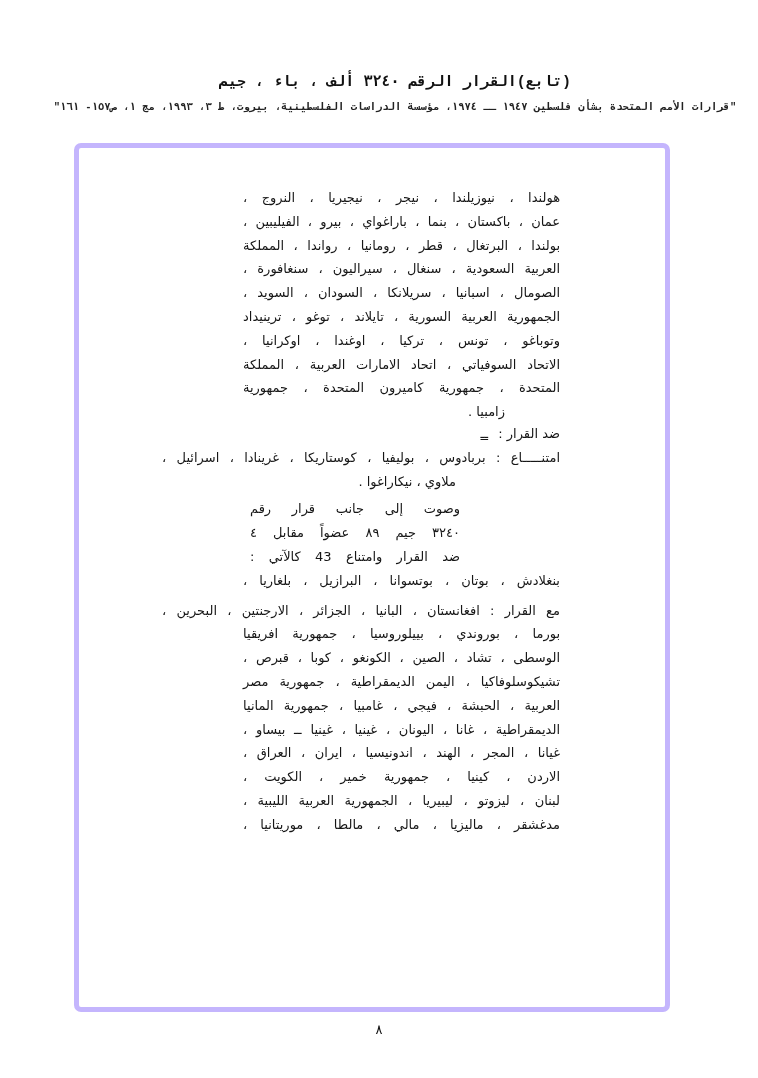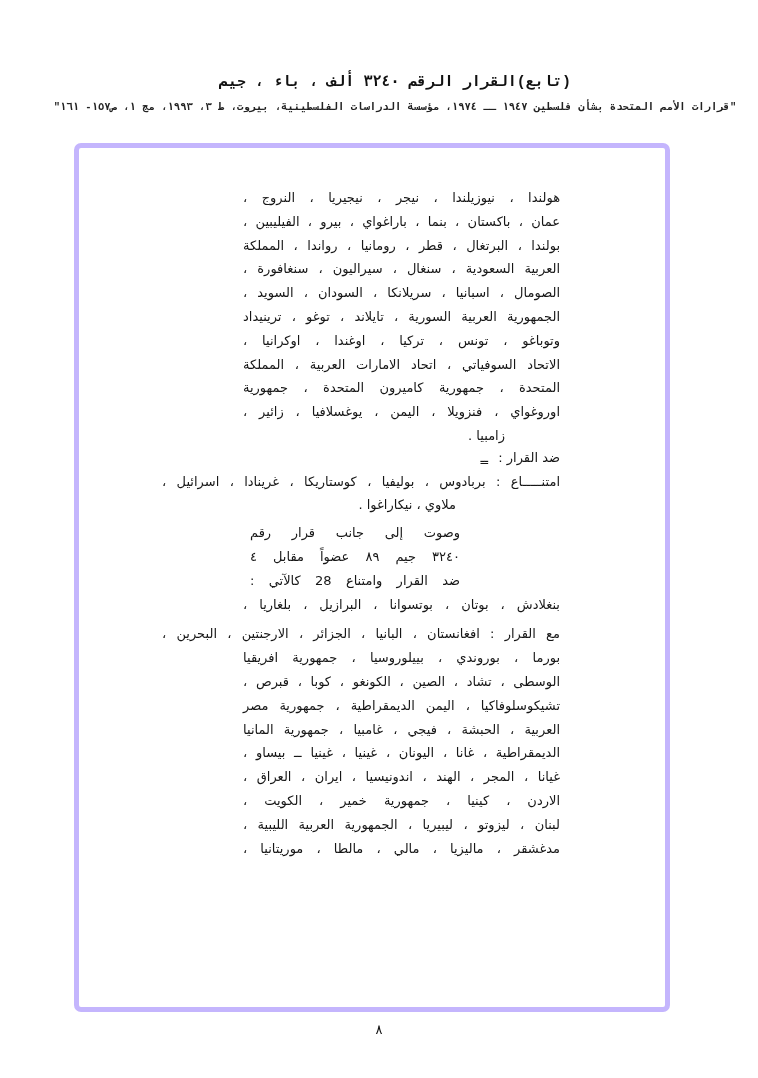--- a/index.html
+++ b/index.html
@@ -75,37 +75,36 @@
 
       <div class="line">هولندا ، نيوزيلندا ، نيجر ، نيجيريا ، النروج ،</div>
       <div class="line">عمان ، باكستان ، بنما ، باراغواي ، بيرو ، الفيليبين ،</div>
       <div class="line">بولندا ، البرتغال ، قطر ، رومانيا ، رواندا ، المملكة</div>
       <div class="line">العربية السعودية ، سنغال ، سيراليون ، سنغافورة ،</div>
       <div class="line">الصومال ، اسبانيا ، سريلانكا ، السودان ، السويد ،</div>
       <div class="line">الجمهورية العربية السورية ، تايلاند ، توغو ، ترينيداد</div>
       <div class="line">وتوباغو ، تونس ، تركيا ، اوغندا ، اوكرانيا ،</div>
       <div class="line">الاتحاد السوفياتي ، اتحاد الامارات العربية ، المملكة</div>
       <div class="line">المتحدة ، جمهورية كاميرون المتحدة ، جمهورية</div>
-      <div class="line">اوروغواي ، فنزويلا ، اليمن ، يوغسلافيا ، زائير ،</div>
       <div class="line tail tail-indent">زامبيا .</div>
 
       <div class="line tail mtneg">
         <span class="lbl">ضد القرار :</span>
         <span class="val">ــ</span>
       </div>
 
       <div class="line outdent">
         <span class="lbl">امتنـــــاع :</span>
         <span>بربادوس ، بوليفيا ، كوستاريكا ، غرينادا ، اسرائيل ،</span>
       </div>
       <div class="line tail abstain-tail">ملاوي ، نيكاراغوا .</div>
 
       <div class="line vnote mt4">وصوت إلى جانب قرار رقم</div>
       <div class="line vnote">٣٢٤٠ جيم ٨٩ عضواً مقابل ٤</div>
-      <div class="line vnote">ضد القرار وامتناع 28 كالآتي :</div>
+      <div class="line vnote">ضد القرار وامتناع 43 كالآتي :</div>
 
       <div class="line">بنغلادش ، بوتان ، بوتسوانا ، البرازيل ، بلغاريا ،</div>
       <div class="line outdent mt6">
         <span class="lbl">مع القرار :</span>
         <span>افغانستان ، البانيا ، الجزائر ، الارجنتين ، البحرين ،</span>
       </div>
       <div class="line">بورما ، بوروندي ، بييلوروسيا ، جمهورية افريقيا</div>
       <div class="line">الوسطى ، تشاد ، الصين ، الكونغو ، كوبا ، قبرص ،</div>
       <div class="line">تشيكوسلوفاكيا ، اليمن الديمقراطية ، جمهورية مصر</div>
       <div class="line">العربية ، الحبشة ، فيجي ، غامبيا ، جمهورية المانيا</div>

